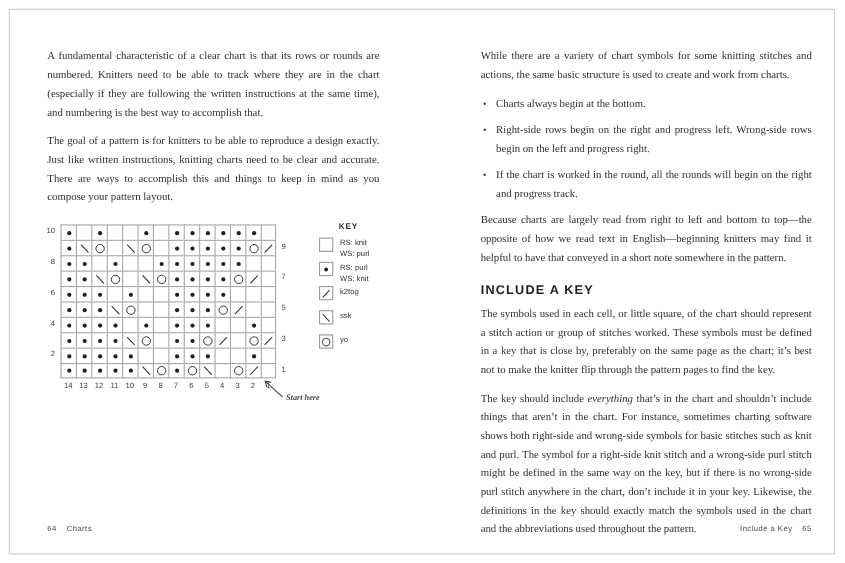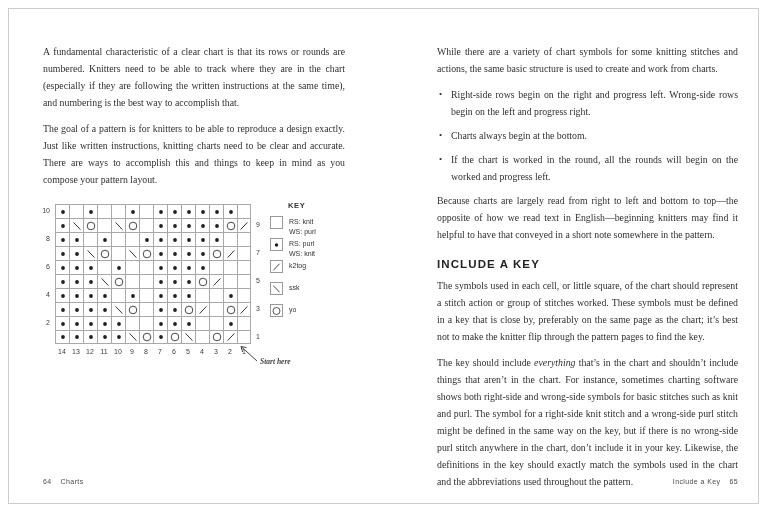--- a/index.html
+++ b/index.html
@@ -57,21 +57,21 @@
   .start-here-label {
     position:absolute; left:223px; top:153px;
     font-family:"Liberation Serif", serif; font-style:italic;
     font-size:7.5px; color:#444;font-weight:bold;
   }
   .chart-caption {
     position:absolute; left:18px; top:172px; width:205px;
     font-size:7.5px; line-height:10.5px; color:#555; text-align:left;
   }
   
-  .key-wrap { position:absolute; left:270px; top:201px; width:105px;
+  .key-wrap { position:absolute; left:290px; top:201px; width:105px;
               font-family:"Liberation Sans", sans-serif; }
   .key-title { font-size:7.5px; font-weight:bold; letter-spacing:0.7px;
                color:#333; margin:0 0 6px 18px; }
   .key-item { display:flex; align-items:flex-start; height:22px; }
   .key-sym  { width:13px; height:13px; border:1px solid #9a9a9a; flex:0 0 13px;
               display:flex; align-items:center; justify-content:center; background:#fff; }
   .key-lab  { font-size:7px; line-height:9.5px; color:#333; margin-left:6px; padding-top:1px; }
   
   .footer {
     position:absolute; top:478px;
@@ -814,23 +814,23 @@
         <div class="key-lab">
           <div>yo</div>
         </div>
       </div>
     </div>
 </div>
 
 <div class="page-right">
   <p>While there are a variety of chart symbols for some knitting stitches and actions, the same basic structure is used to create and work from charts.</p>
   <ul>
+    <li>Charts always begin at the bottom.</li>
     <li>Right-side rows begin on the right and progress left. Wrong-side rows begin on the left and progress right.</li>
-    <li>Charts always begin at the bottom.</li>
-    <li>If the chart is worked in the round, all the rounds will begin on the worked and progress left.</li>
+    <li>If the chart is worked in the round, all the rounds will begin on the right and progress track.</li>
   </ul>
   <p>Because charts are largely read from right to left and bottom to top—the opposite of how we read text in English—beginning knitters may find it helpful to have that conveyed in a short note somewhere in the pattern.</p>
   <h2>INCLUDE A KEY</h2>
   <p>The symbols used in each cell, or little square, of the chart should represent a stitch action or group of stitches worked. These symbols must be defined in a key that is close by, preferably on the same page as the chart; it’s best not to make the knitter flip through the pattern pages to find the key.</p>
   <p><span>The key should include </span><em>everything</em><span> that’s in the chart and shouldn’t include things that aren’t in the chart. For instance, sometimes charting software shows both right-side and wrong-side symbols for basic stitches such as knit and purl. The symbol for a right-side knit stitch and a wrong-side purl stitch might be defined in the same way on the key, but if there is no wrong-side purl stitch anywhere in the chart, don’t include it in your key. Likewise, the definitions in the key should exactly match the symbols used in the chart and the abbreviations used throughout the pattern.</span></p>
 </div>
 
 <div class="footer footer-left">
   <span>64</span><span>Charts</span>
 </div>

